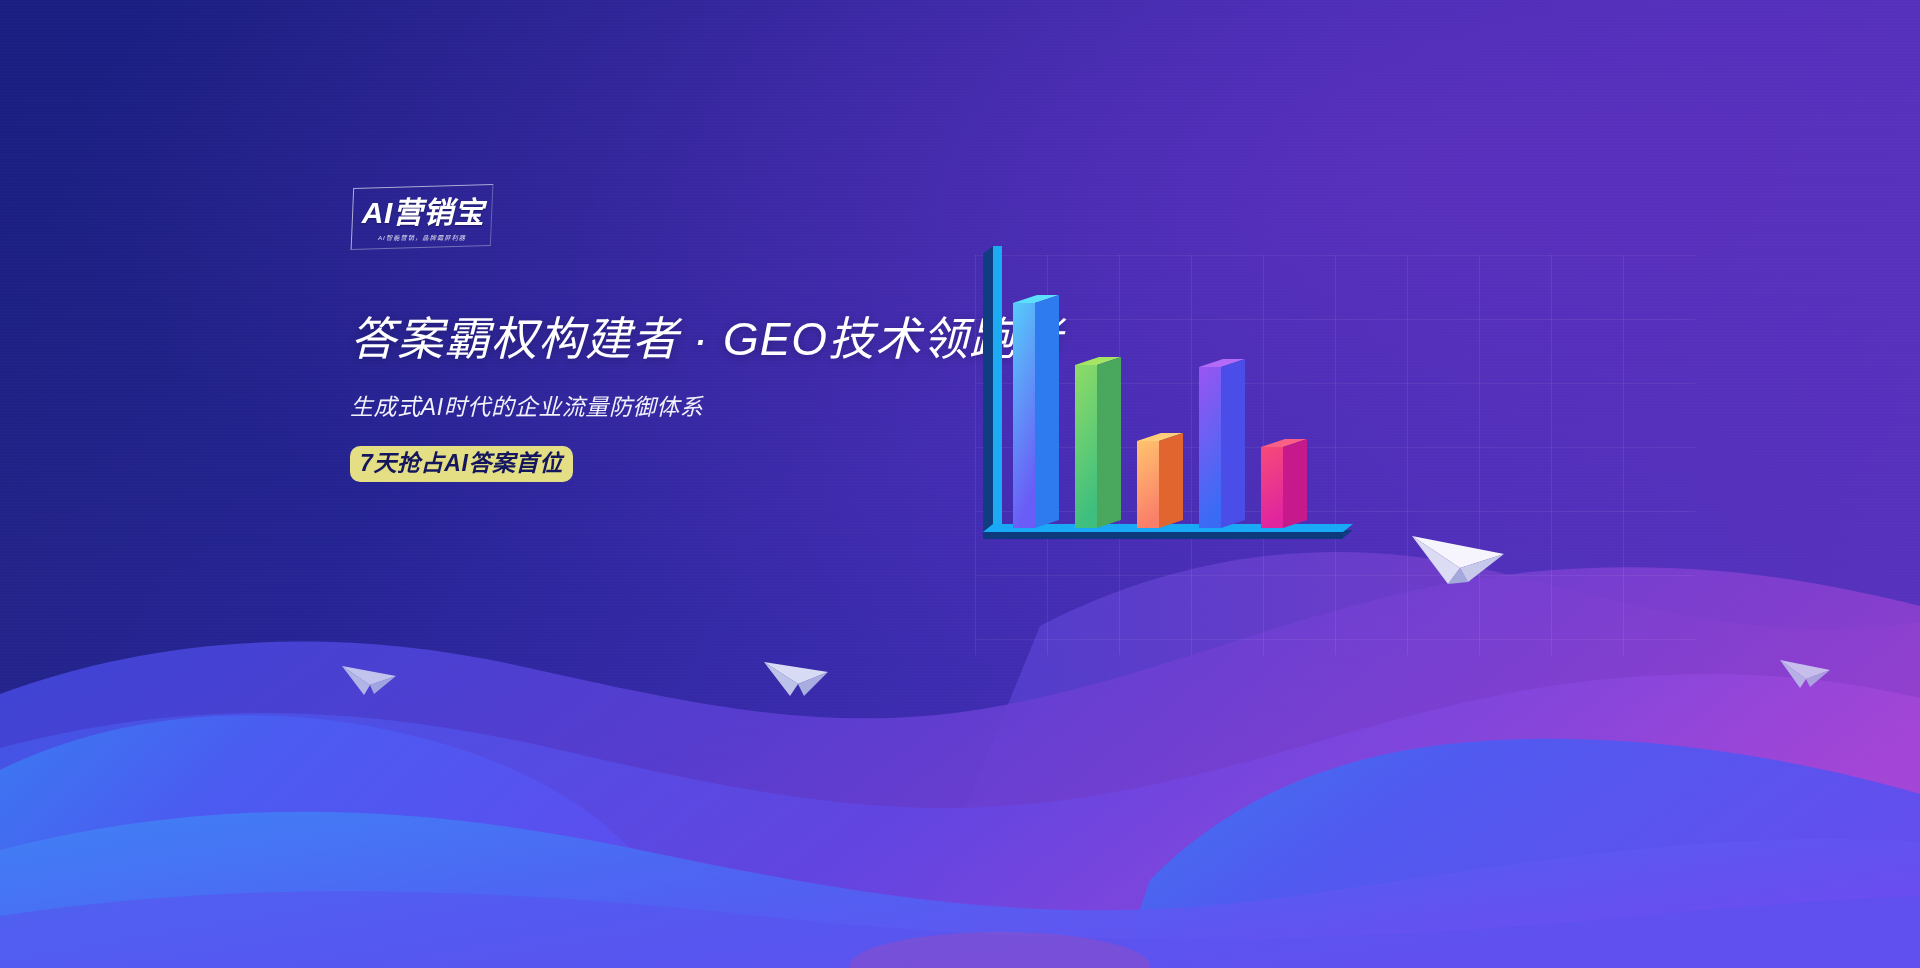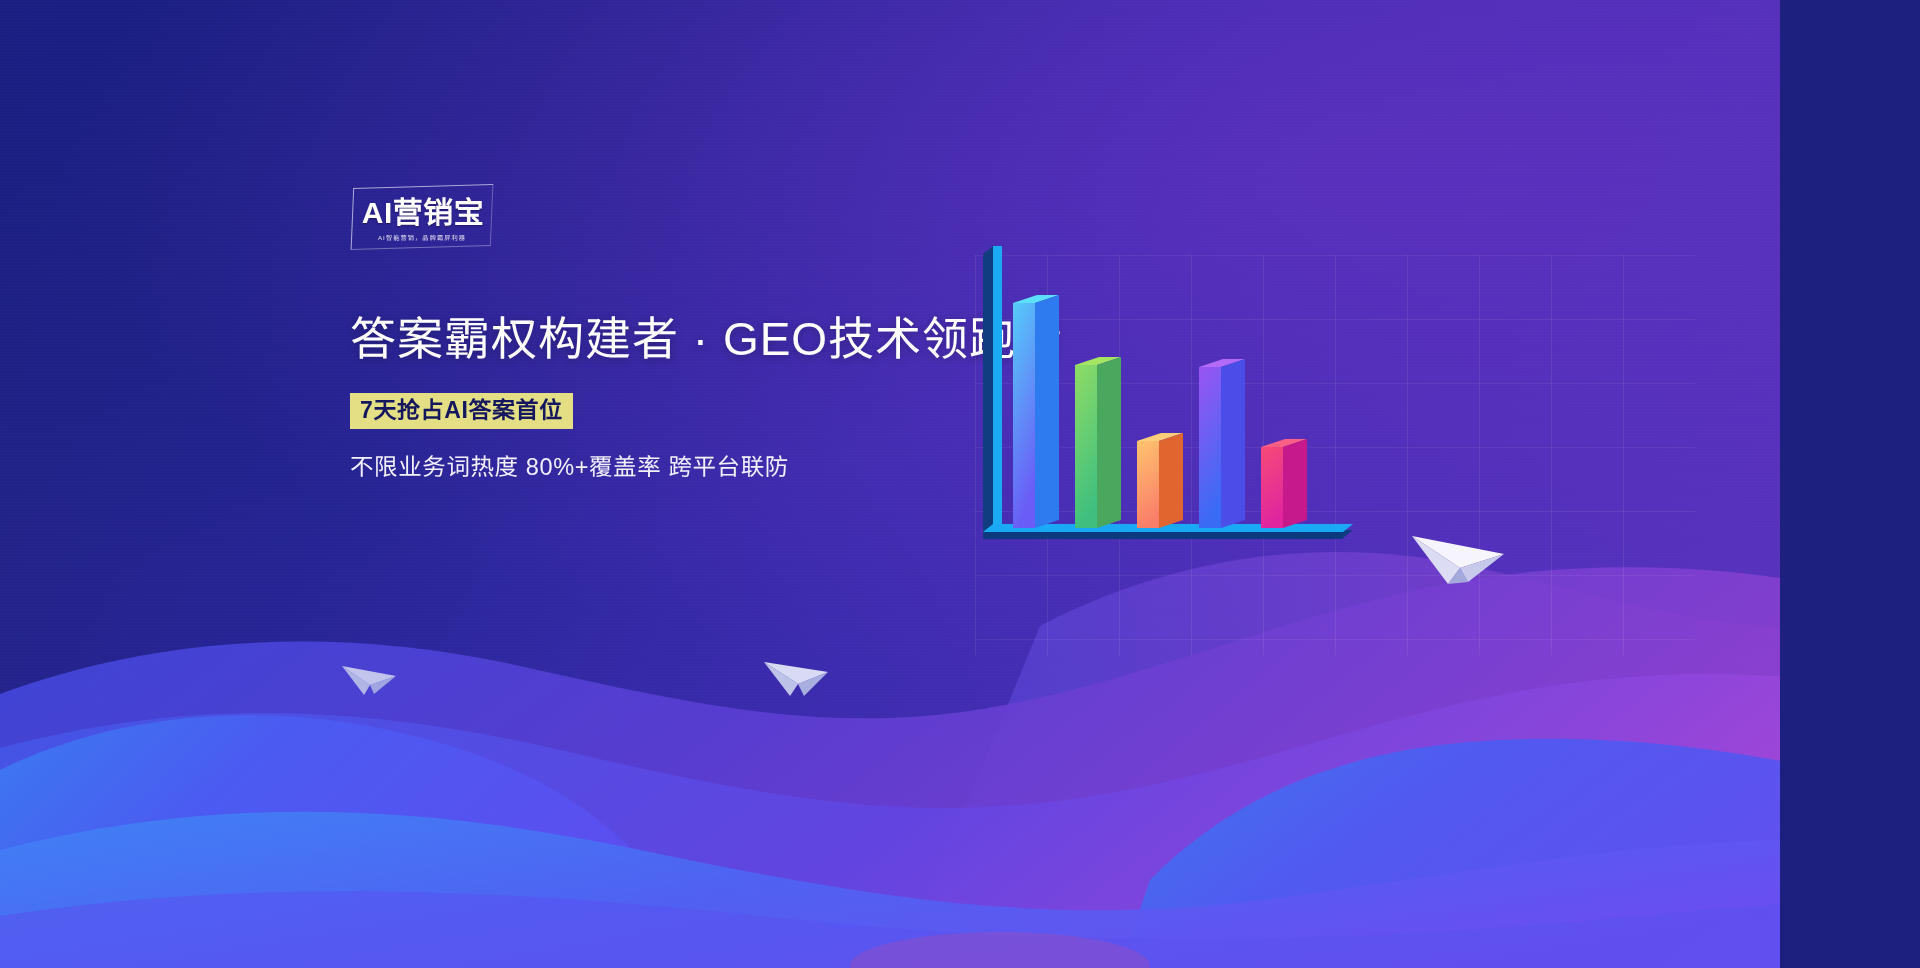--- a/index.html
+++ b/index.html
@@ -2,26 +2,27 @@
 <html lang="zh-CN"><head>
 <meta charset="utf-8">
 <title>AI营销宝 Banner</title>
 <style>
   * { margin:0; padding:0; box-sizing:border-box; }
   html,body { width:1920px; height:968px; overflow:hidden; background:#1e2080; }
   body { font-family:"Liberation Sans","DejaVu Sans",sans-serif; }
 
   .banner {
     position:relative;
-    width:1780px; height:968px;
+    width:1920px; height:968px;
     overflow:hidden;
     background:
       radial-gradient(120% 90% at 78% 18%, rgba(92,48,190,0.85) 0%, rgba(92,48,190,0) 62%),
       radial-gradient(90% 80% at 8% 4%, rgba(26,30,130,1) 0%, rgba(26,30,130,0) 70%),
       linear-gradient(118deg, #20227f 0%, #262495 26%, #3a2bad 50%, #4b2fb8 70%, #5a34bf 100%);
+    font-style: italic;
   }
 
   
   .tex {
     position:absolute; inset:0;
     background-image:
       repeating-linear-gradient(0deg, rgba(255,255,255,0.012) 0px, rgba(255,255,255,0.012) 1px, transparent 1px, transparent 3px);
     pointer-events:none;
   }
 
@@ -75,20 +76,21 @@
   .sub1 { margin-top:30px; }
   .sub2 { margin-top:29px; }
   .hl-wrap { margin-top:27px; }
   .hl {
     display:inline-block;
     background:#e4df84;
     color:#14165e;
     font-size:23px; font-weight:bold; letter-spacing:0.6px;
     padding:6px 10px 7px 10px; line-height:1;
     white-space:nowrap;
+    border-radius:10px;
   }
   .sub4 { margin-top:27px; font-size:23.5px; }
 
   
   .chart { position:absolute; left:975px; top:240px; width:420px; height:320px; }
   .chart svg { display:block; overflow:visible; }
 
   
   .plane { position:absolute; }
 </style>
@@ -155,24 +157,24 @@
   <div class="grid"></div>
 
   <div class="logo">
     <div class="logo-frame"></div>
     <div class="logo-main">AI营销宝</div>
     <div class="logo-sub">AI智能营销，品牌霸屏利器</div>
   </div>
 
   <div class="copy">
     <div class="headline">答案霸权构建者 · GEO技术领跑者</div>
+    <div class="sub sub1">生成式AI时代的企业流量防御体系</div>
     <div class="hl-wrap">
       <span class="hl">7天抢占AI答案首位</span>
     </div>
-    <div class="sub sub4">不限业务词热度 80%+覆盖率 跨平台联防</div>
   </div>
 
   <div class="chart">
     <svg width="420" height="330" viewBox="0 0 420 330">
       <defs>
         <linearGradient id="g0" x1="0" y1="0" x2="0.25" y2="1">
           <stop offset="0%" stop-color="#55cdfa"></stop>
             <stop offset="100%" stop-color="#6a5cf6"></stop>
         </linearGradient>
         <linearGradient id="g1" x1="0" y1="0" x2="0.2" y2="1">

